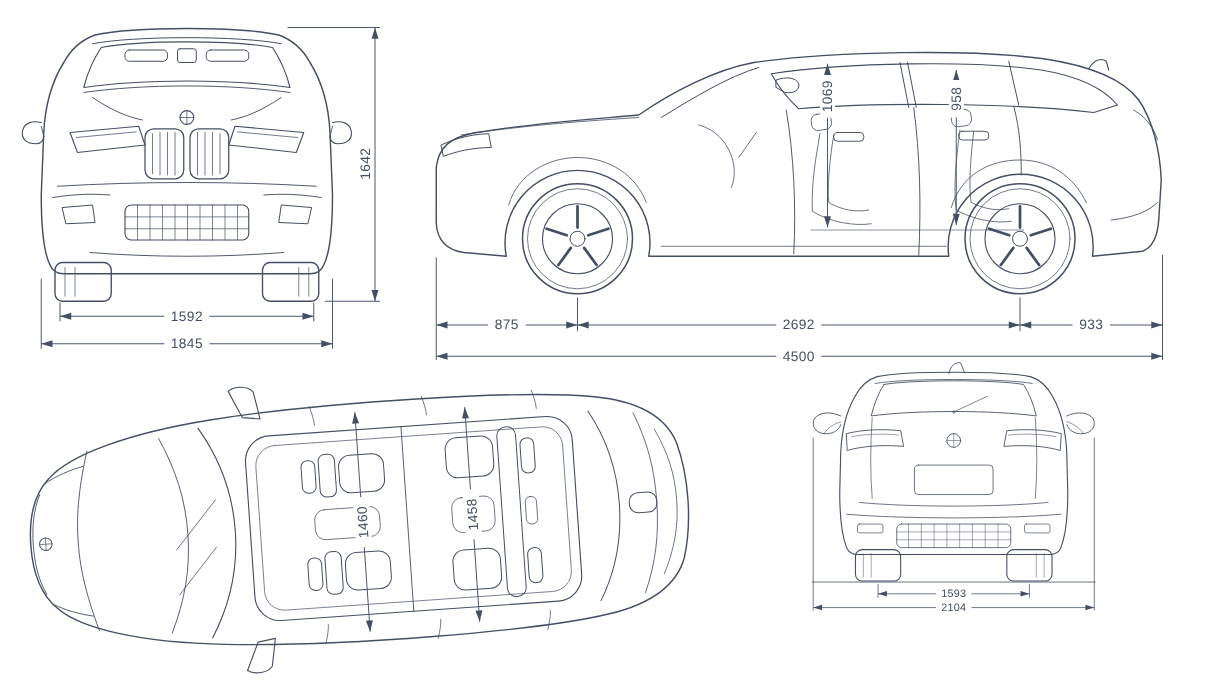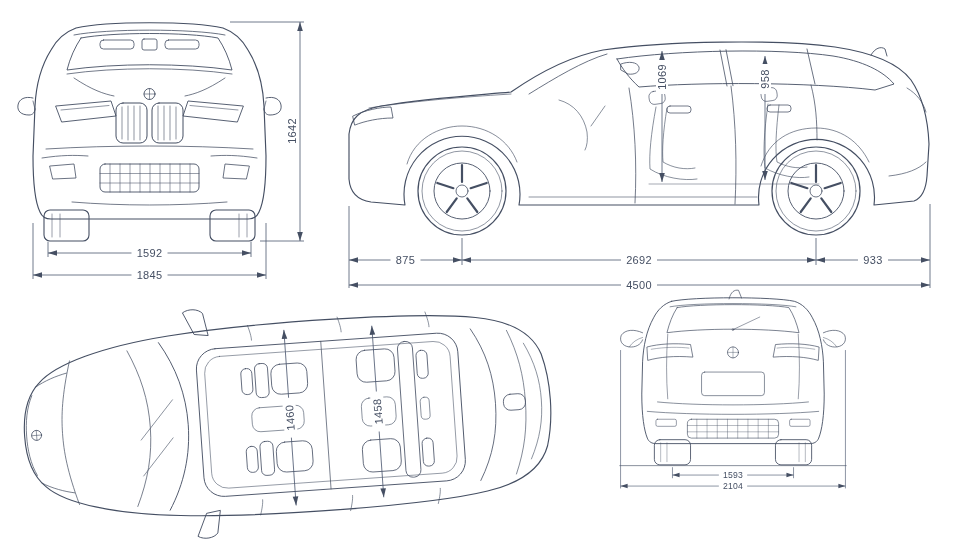--- a/index.html
+++ b/index.html
@@ -7,21 +7,21 @@
   body {
     width:967px; height:546px; position:relative; overflow:hidden;
     font-family:"Liberation Sans", sans-serif;
   }
   .canvas { position:absolute; inset:0; }
   .view { position:absolute; }
   .view svg { display:block; width:100%; height:100%; }
   .view-front { left:12px; top:6px;  width:296px; height:278px; }
   .view-side  { left:329px; top:4px; width:652px; height:290px; }
   .view-top   { left:4px; top:290px; width:562px; height:256px; }
-  .view-rear  { left:577px; top:284px; width:312px; height:206px; }
+  .view-rear  { left:607px; top:284px; width:312px; height:206px; }
   .car {
     stroke:#454f63; fill:none; stroke-width:1.15;
     stroke-linecap:round; stroke-linejoin:round;
   }
   .dims { stroke:#4b5870; fill:none; stroke-width:0.8; }
   .dims rect { fill:#ffffff; stroke:none; }
   svg text {
     font-family:"Liberation Sans", sans-serif;
     font-size:11px; fill:#454f63; stroke:none; letter-spacing:0.3px;
   }

